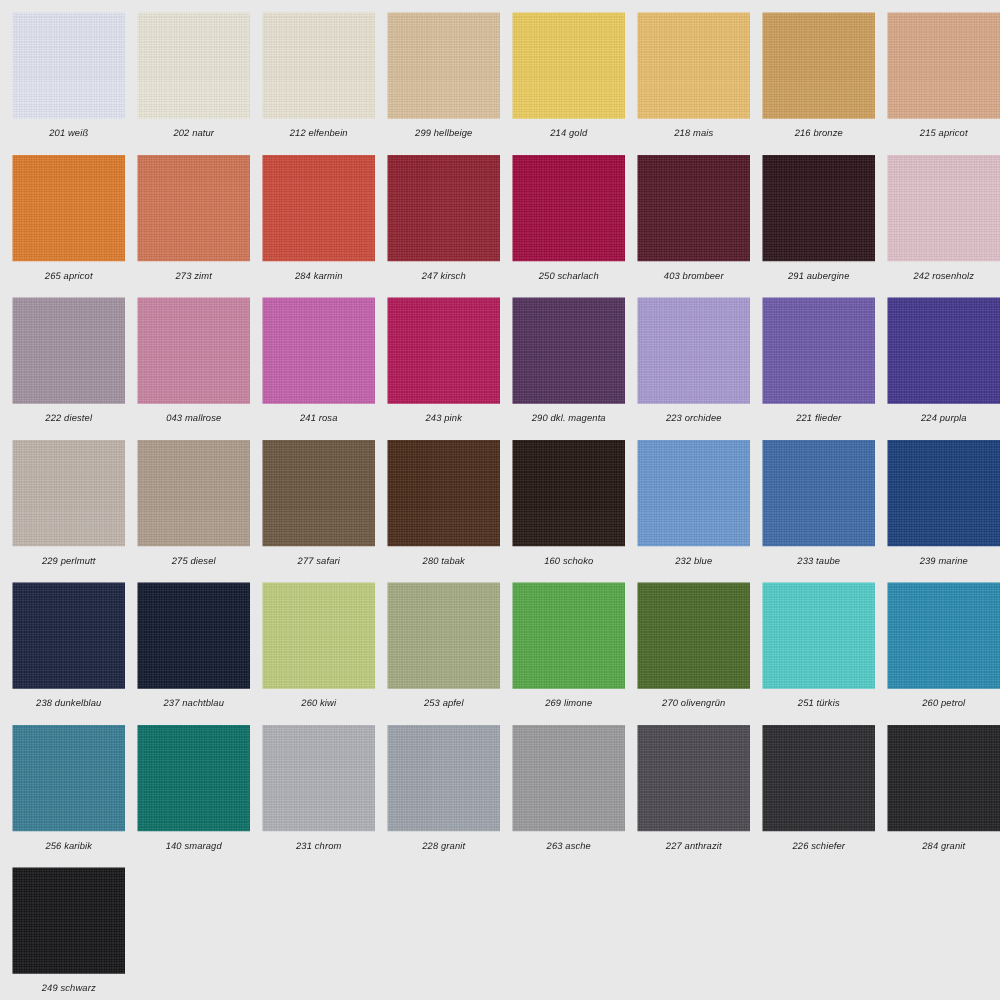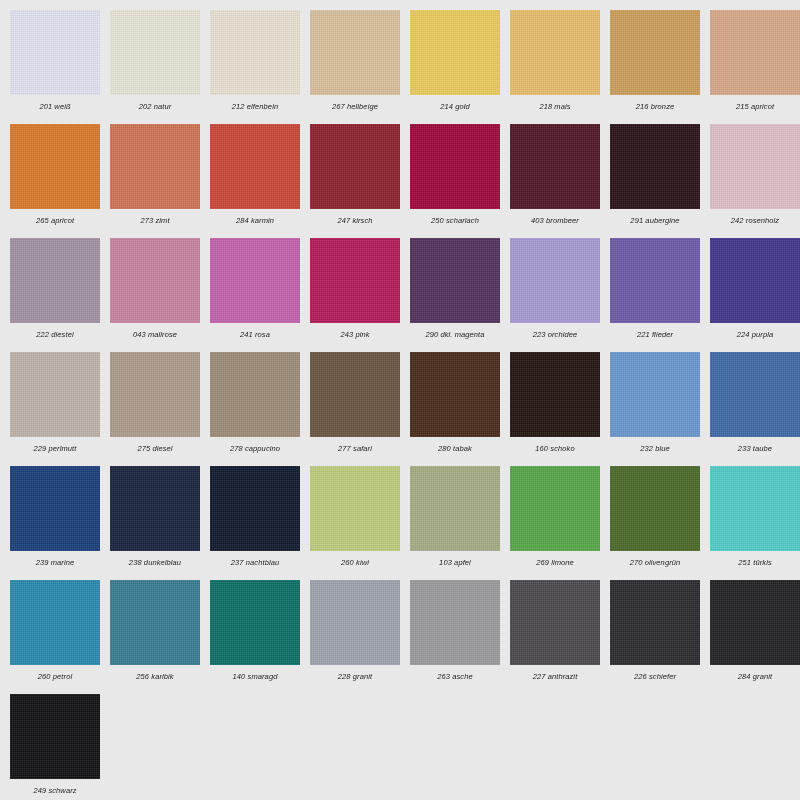--- a/index.html
+++ b/index.html
@@ -73,21 +73,21 @@
       <div class="cell">
         <div class="swatch" style="background-color: rgb(230, 227, 213);"></div>
         <div class="caption">202 natur</div>
       </div>
       <div class="cell">
         <div class="swatch" style="background-color: rgb(229, 224, 207);"></div>
         <div class="caption">212 elfenbein</div>
       </div>
       <div class="cell">
         <div class="swatch" style="background-color: rgb(215, 191, 155);"></div>
-        <div class="caption">267 hellbeige</div>
+        <div class="caption">299 hellbeige</div>
       </div>
       <div class="cell">
         <div class="swatch" style="background-color: rgb(232, 202, 92);"></div>
         <div class="caption">214 gold</div>
       </div>
       <div class="cell">
         <div class="swatch" style="background-color: rgb(230, 188, 109);"></div>
         <div class="caption">218 mais</div>
       </div>
       <div class="cell">
@@ -164,24 +164,20 @@
       </div>
       <div class="cell">
         <div class="swatch" style="background-color: rgb(189, 178, 169);"></div>
         <div class="caption">229 perlmutt</div>
       </div>
       <div class="cell">
         <div class="swatch" style="background-color: rgb(171, 155, 139);"></div>
         <div class="caption">275 diesel</div>
       </div>
       <div class="cell">
-        <div class="swatch" style="background-color: rgb(157, 139, 119);"></div>
-        <div class="caption">278 cappucino</div>
-      </div>
-      <div class="cell">
         <div class="swatch" style="background-color: rgb(107, 87, 66);"></div>
         <div class="caption">277 safari</div>
       </div>
       <div class="cell">
         <div class="swatch" style="background-color: rgb(74, 44, 27);"></div>
         <div class="caption">280 tabak</div>
       </div>
       <div class="cell">
         <div class="swatch" style="background-color: rgb(36, 23, 18);"></div>
         <div class="caption">160 schoko</div>
@@ -205,21 +201,21 @@
       <div class="cell">
         <div class="swatch" style="background-color: rgb(18, 26, 46);"></div>
         <div class="caption">237 nachtblau</div>
       </div>
       <div class="cell">
         <div class="swatch" style="background-color: rgb(189, 203, 125);"></div>
         <div class="caption">260 kiwi</div>
       </div>
       <div class="cell">
         <div class="swatch" style="background-color: rgb(165, 171, 131);"></div>
-        <div class="caption">103 apfel</div>
+        <div class="caption">253 apfel</div>
       </div>
       <div class="cell">
         <div class="swatch" style="background-color: rgb(87, 166, 73);"></div>
         <div class="caption">269 limone</div>
       </div>
       <div class="cell">
         <div class="swatch" style="background-color: rgb(76, 106, 42);"></div>
         <div class="caption">270 olivengrün</div>
       </div>
       <div class="cell">
@@ -230,20 +226,24 @@
         <div class="swatch" style="background-color: rgb(42, 138, 173);"></div>
         <div class="caption">260 petrol</div>
       </div>
       <div class="cell">
         <div class="swatch" style="background-color: rgb(58, 125, 147);"></div>
         <div class="caption">256 karibik</div>
       </div>
       <div class="cell">
         <div class="swatch" style="background-color: rgb(13, 112, 102);"></div>
         <div class="caption">140 smaragd</div>
+      </div>
+      <div class="cell">
+        <div class="swatch" style="background-color: rgb(174, 176, 182);"></div>
+        <div class="caption">231 chrom</div>
       </div>
       <div class="cell">
         <div class="swatch" style="background-color: rgb(158, 164, 172);"></div>
         <div class="caption">228 granit</div>
       </div>
       <div class="cell">
         <div class="swatch" style="background-color: rgb(154, 154, 157);"></div>
         <div class="caption">263 asche</div>
       </div>
       <div class="cell">

